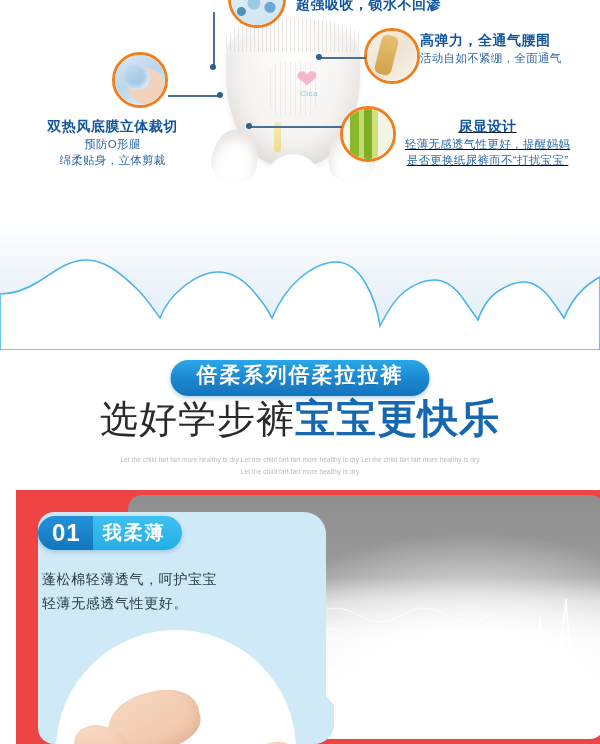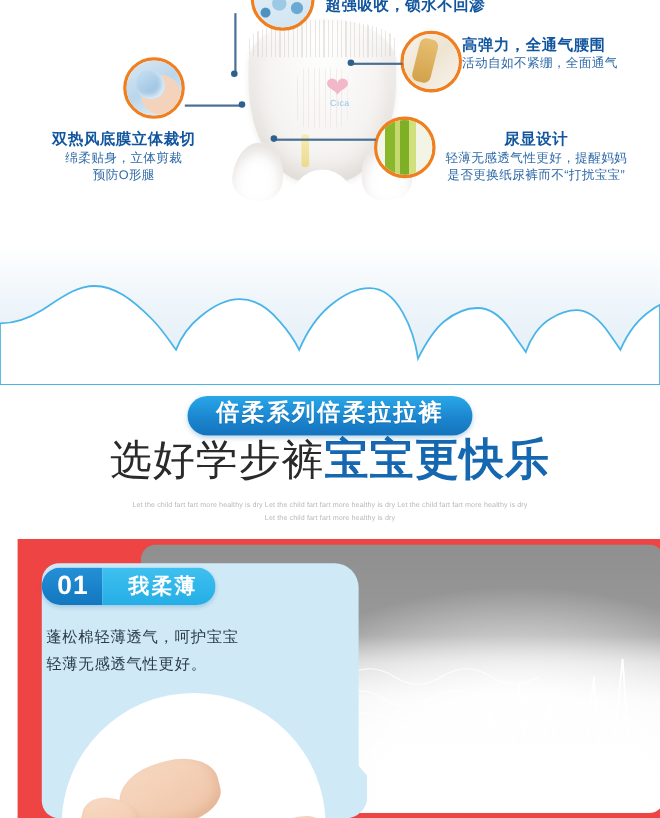--- a/index.html
+++ b/index.html
@@ -125,21 +125,21 @@
   .callout .title {
     color:#11559e; font-weight:bold; font-size:14px; line-height:1.25;
     white-space:nowrap; letter-spacing:.5px;
   }
   .callout .desc {
     color:#2f6aa8; font-size:11.5px; line-height:1.45;
     white-space:nowrap; letter-spacing:.3px;
   }
   .co-left  { left:10px;  top:118px; width:205px; text-align:center; }
   .co-right1{ left:420px; top:32px;  text-align:left; }
-  .co-right2{ left:380px; top:118px; width:215px; text-align:center; }
+  .co-right2{ left:380px; top:118px; width:215px; text-align:center;text-decoration:underline; }
   .co-top   { left:296px; top:-4px;  text-align:left; }
   .co-top .title{ color:#11559e; }
 
   
   .wave-section{
     position:absolute; left:0; top:222px; width:600px; height:128px;
     background:linear-gradient(180deg,#ffffff 0%, #eef5fa 42%, #dfecf5 100%);
     overflow:hidden;
   }
   .scallops{ position:absolute; left:0; bottom:0; width:600px; height:128px; }
@@ -224,21 +224,21 @@
     box-shadow:0 2px 4px rgba(40,120,170,.28);
   }
   .num-badge .num{
     background:linear-gradient(180deg,#2490d8,#1277bf);
     color:#ffffff; font-size:24px; font-weight:bold; letter-spacing:1px;
     padding:0 12px 0 14px; display:flex; align-items:center;
   }
   .num-badge .lbl{
     background:linear-gradient(180deg,#3fc0ef,#24aee6);
     color:#ffffff; font-size:19px; font-weight:bold; letter-spacing:2px;
-    padding:0 16px 0 24px; display:flex; align-items:center;
+    padding:0 16px 0 10px; display:flex; align-items:center;
   }
   .point-desc{
     position:absolute; left:26px; top:78px; width:250px;
     color:#2b3c46; font-size:14px; line-height:1.7; letter-spacing:.6px;
   }
 </style>
 </head>
 <body>
 
 <div class="page">
@@ -286,22 +286,22 @@
       <div class="title">超强吸收，锁水不回渗</div>
     </div>
 
     <div class="callout co-right1">
       <div class="title">高弹力，全通气腰围</div>
       <div class="desc">活动自如不紧绷，全面通气</div>
     </div>
 
     <div class="callout co-left">
       <div class="title">双热风底膜立体裁切</div>
+      <div class="desc">预防O形腿</div>
       <div class="desc">绵柔贴身，立体剪裁</div>
-      <div class="desc">预防O形腿</div>
     </div>
 
     <div class="callout co-right2">
       <div class="title">尿显设计</div>
       <div class="desc">轻薄无感透气性更好，提醒妈妈</div>
       <div class="desc">是否更换纸尿裤而不“打扰宝宝”</div>
     </div>
   </div>
 
   <div class="wave-section">

